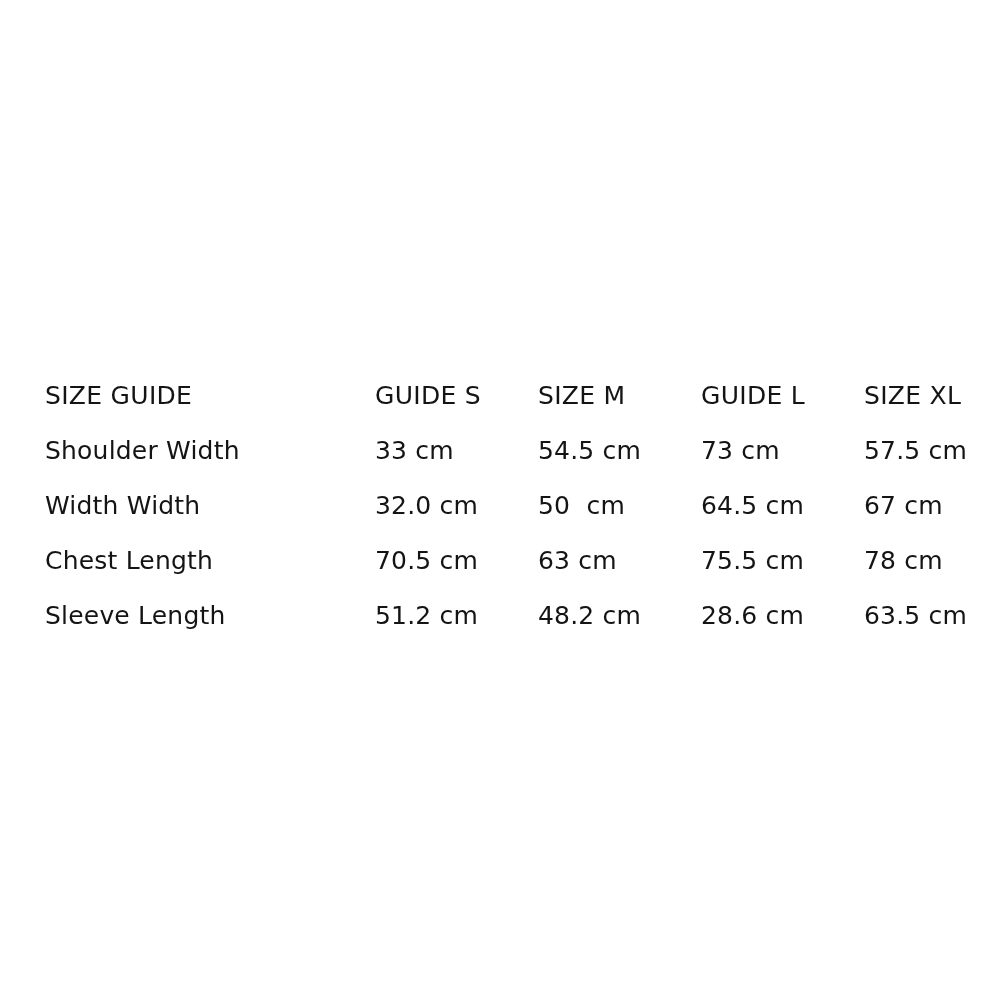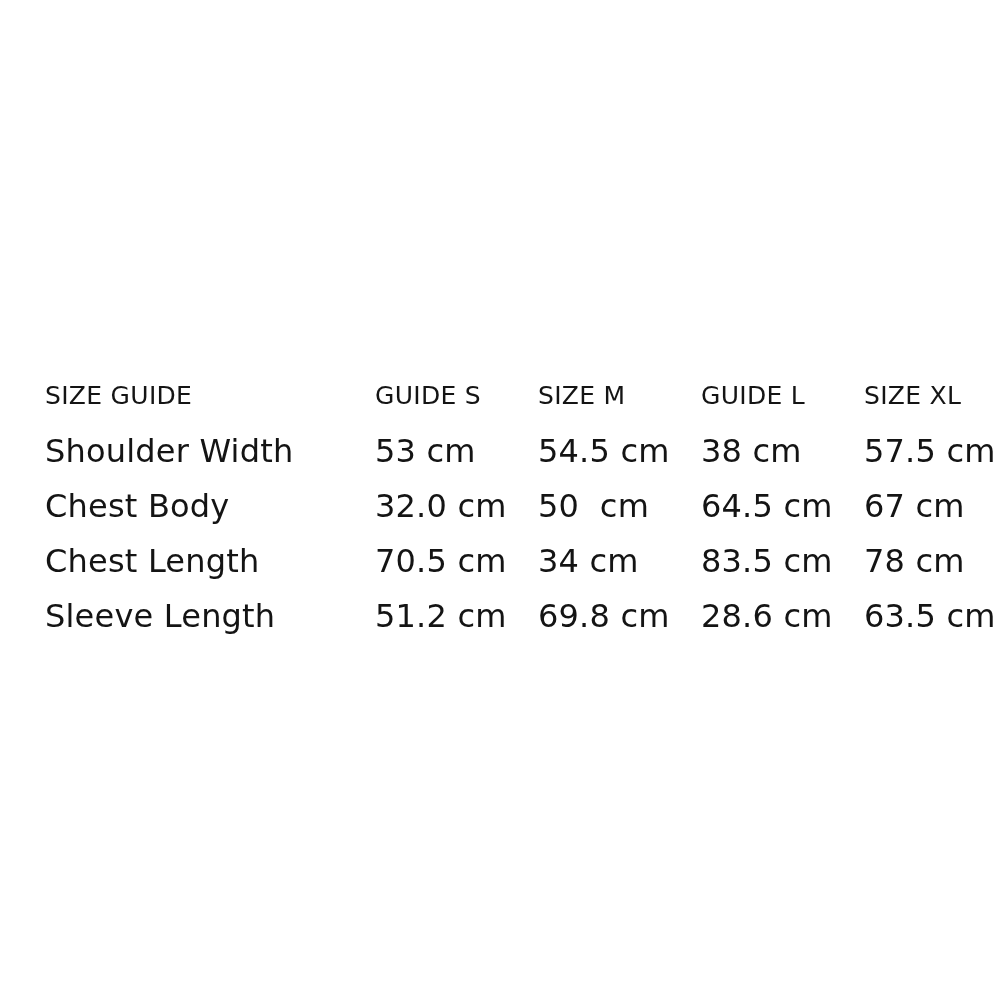--- a/index.html
+++ b/index.html
@@ -28,21 +28,21 @@
     top: 368px;
     width: 920px;
     border-collapse: collapse;
     table-layout: fixed;
   }
 
   .size-table td {
     padding: 0;
     height: 55px;
     vertical-align: middle;
-    font-size: 32px;
+    font-size: 25px;
     font-weight: 400;
     letter-spacing: 0.2px;
     color: #141414;
     white-space: pre;
   }
 
   .col-label  { width: 330px; }
   .col-value  { width: 163px; }
 
   .header-row td {
@@ -64,45 +64,45 @@
       <tr class="header-row">
         <td class="col-label">SIZE GUIDE</td>
         <td class="col-value">GUIDE S</td>
         <td class="col-value">SIZE M</td>
         <td class="col-value">GUIDE L</td>
         <td class="col-value">SIZE XL</td>
       </tr>
 
       <tr>
         <td class="col-label row-label">Shoulder Width</td>
-        <td class="col-value">53 cm</td>
+        <td class="col-value">33 cm</td>
         <td class="col-value">54.5 cm</td>
-        <td class="col-value">38 cm</td>
+        <td class="col-value">73 cm</td>
         <td class="col-value">57.5 cm</td>
       </tr>
 
       <tr>
-        <td class="col-label row-label">Chest Body</td>
+        <td class="col-label row-label">Width Width</td>
         <td class="col-value">32.0 cm</td>
         <td class="col-value">50  cm</td>
         <td class="col-value">64.5 cm</td>
         <td class="col-value">67 cm</td>
       </tr>
 
       <tr>
         <td class="col-label row-label">Chest Length</td>
         <td class="col-value">70.5 cm</td>
-        <td class="col-value">34 cm</td>
-        <td class="col-value">83.5 cm</td>
+        <td class="col-value">63 cm</td>
+        <td class="col-value">75.5 cm</td>
         <td class="col-value">78 cm</td>
       </tr>
 
       <tr>
         <td class="col-label row-label">Sleeve Length</td>
         <td class="col-value">51.2 cm</td>
-        <td class="col-value">69.8 cm</td>
+        <td class="col-value">48.2 cm</td>
         <td class="col-value">28.6 cm</td>
         <td class="col-value">63.5 cm</td>
       </tr>
     </tbody>
   </table>
 
 </div>
 
 </body></html>

